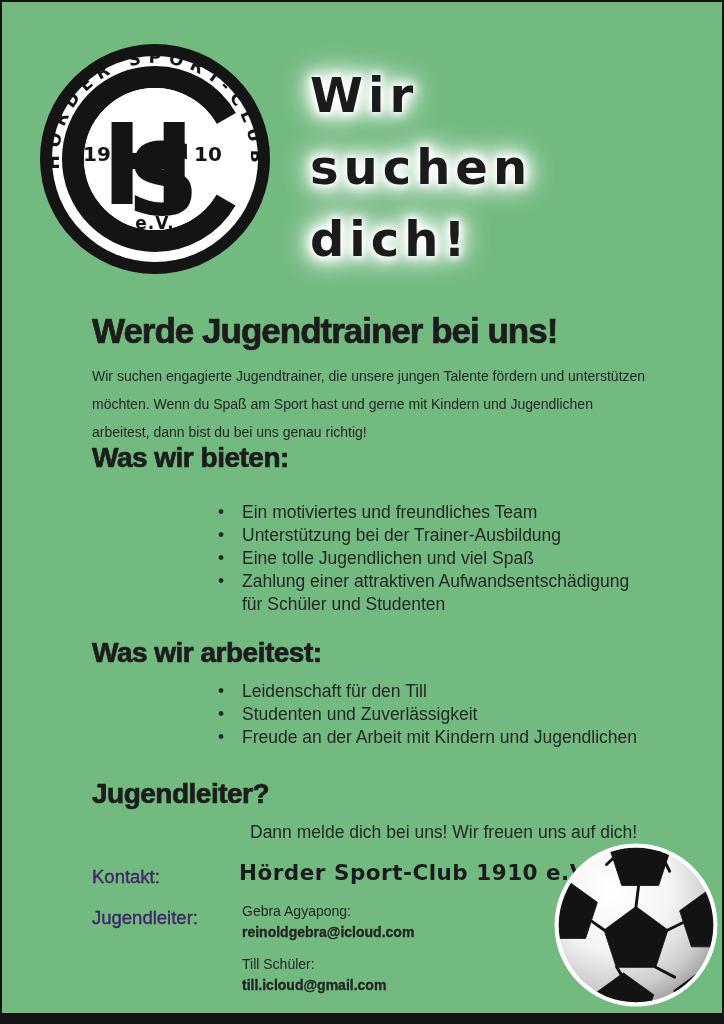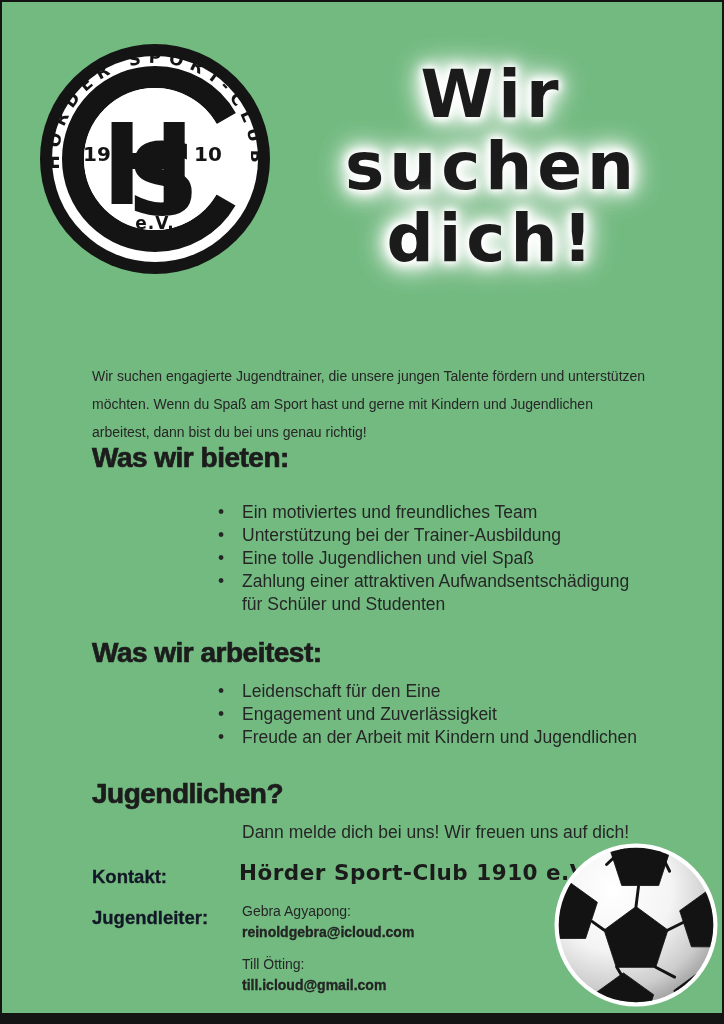--- a/index.html
+++ b/index.html
@@ -12,24 +12,24 @@
     box-sizing:border-box;
     overflow:hidden;
     font-family:"Liberation Sans",sans-serif;
     color:#262626;
   }
   .abs{position:absolute;}
 
   
   .headline{
     left:308px;top:57px;width:364px;
-    text-align:center;
+    text-align:left;
     font-family:"DejaVu Sans",sans-serif;
     font-weight:bold;
-    font-size:66px;line-height:72px;letter-spacing:5px;
+    font-size:48px;line-height:72px;letter-spacing:5px;
     color:#1b1b1b;
     text-shadow:0 0 6px #fff,0 0 10px #fff,0 0 14px #fff,0 0 18px #fff,
                 0 0 24px #fff,0 0 30px #fff,0 0 36px #fff;
   }
 
   
   .h1{
     left:90px;top:309px;
     font-size:35px;font-weight:bold;letter-spacing:-1px;
     color:#1c1c1c;-webkit-text-stroke:0.7px #1c1c1c;
@@ -45,24 +45,24 @@
   .intro{
     left:90px;top:360px;width:562px;
     font-size:14px;line-height:28px;
   }
 
   .list{left:216px;width:436px;}
   .bullet-row{display:flex;font-size:17.5px;line-height:23px;}
   .bullet-dot{width:24px;flex:0 0 24px;}
   .bullet-text{flex:1;}
 
-  .cta-line{left:240px;top:820px;font-size:17.5px;}
+  .cta-line{left:248px;top:820px;font-size:17.5px;}
 
   .label{
-    font-size:18.5px;font-weight:bold;color:#0f172a;
+    font-size:18.5px;font-weight:normal;color:#4c1d95;
     -webkit-text-stroke:0.3px #1c1c1c;white-space:nowrap;
   }
   .club-name{
     left:237px;top:858px;
     font-family:"DejaVu Sans",sans-serif;
     font-size:21.5px;font-weight:bold;letter-spacing:0.5px;
     color:#1b1b1b;white-space:nowrap;
   }
   .leaders{left:240px;top:899px;font-size:14px;line-height:21px;}
   .leader-block{margin-bottom:11px;}
@@ -96,20 +96,21 @@
     <text x="169" y="118" font-size="20" font-weight="bold" text-anchor="middle" fill="#141414">10</text>
     <text x="116" y="186" font-size="17" font-weight="bold" text-anchor="middle" fill="#141414" letter-spacing="1">e.V.</text>
   </svg>
 
   <div class="abs headline">
     <div>Wir</div>
     <div>suchen</div>
     <div>dich!</div>
   </div>
 
+  <div class="abs h1">Werde Jugendtrainer bei uns!</div>
   <div class="abs intro">Wir suchen engagierte Jugendtrainer, die unsere jungen Talente fördern und unterstützen möchten. Wenn du Spaß am Sport hast und gerne mit Kindern und Jugendlichen arbeitest, dann bist du bei uns genau richtig!</div>
 
   <div class="abs h2" style="top:440px;">Was wir bieten:</div>
   <div class="abs list" style="top:499px;">
     <div class="bullet-row">
       <span class="bullet-dot">•</span>
       <span class="bullet-text">Ein motiviertes und freundliches Team</span>
     </div>
     <div class="bullet-row">
       <span class="bullet-dot">•</span>
@@ -122,47 +123,47 @@
     <div class="bullet-row">
       <span class="bullet-dot">•</span>
       <span class="bullet-text">Zahlung einer attraktiven Aufwandsentschädigung für Schüler und Studenten</span>
     </div>
   </div>
 
   <div class="abs h2" style="top:635px;">Was wir arbeitest:</div>
   <div class="abs list" style="top:678px;">
     <div class="bullet-row">
       <span class="bullet-dot">•</span>
-      <span class="bullet-text">Leidenschaft für den Eine</span>
-    </div>
-    <div class="bullet-row">
-      <span class="bullet-dot">•</span>
-      <span class="bullet-text">Engagement und Zuverlässigkeit</span>
+      <span class="bullet-text">Leidenschaft für den Till</span>
+    </div>
+    <div class="bullet-row">
+      <span class="bullet-dot">•</span>
+      <span class="bullet-text">Studenten und Zuverlässigkeit</span>
     </div>
     <div class="bullet-row">
       <span class="bullet-dot">•</span>
       <span class="bullet-text">Freude an der Arbeit mit Kindern und Jugendlichen</span>
     </div>
   </div>
 
-  <div class="abs h2" style="top:776px;">Jugendlichen?</div>
+  <div class="abs h2" style="top:776px;">Jugendleiter?</div>
   <div class="abs cta-line">Dann melde dich bei uns! Wir freuen uns auf dich!</div>
 
   <div class="abs label" style="left:90px;top:864px;">Kontakt:</div>
   <div class="abs club-name">Hörder Sport-Club 1910 e.V.</div>
 
   <div class="abs label" style="left:90px;top:905px;">Jugendleiter:</div>
 
   <div class="abs leaders">
     <div class="leader-block">
       <div>Gebra Agyapong:</div>
       <div class="leader-email">reinoldgebra@icloud.com</div>
     </div>
     <div class="leader-block">
-      <div>Till Ötting:</div>
+      <div>Till Schüler:</div>
       <div class="leader-email">till.icloud@gmail.com</div>
     </div>
   </div>
 
   <svg class="abs" style="left:550px;top:839px;" width="168" height="168" viewBox="-100 -100 200 200">
     <defs>
       <radialGradient id="ballGrad" cx="35%" cy="28%" r="85%">
         <stop offset="0%" stop-color="#ffffff"></stop>
         <stop offset="45%" stop-color="#f4f4f4"></stop>
         <stop offset="75%" stop-color="#cccccc"></stop>

